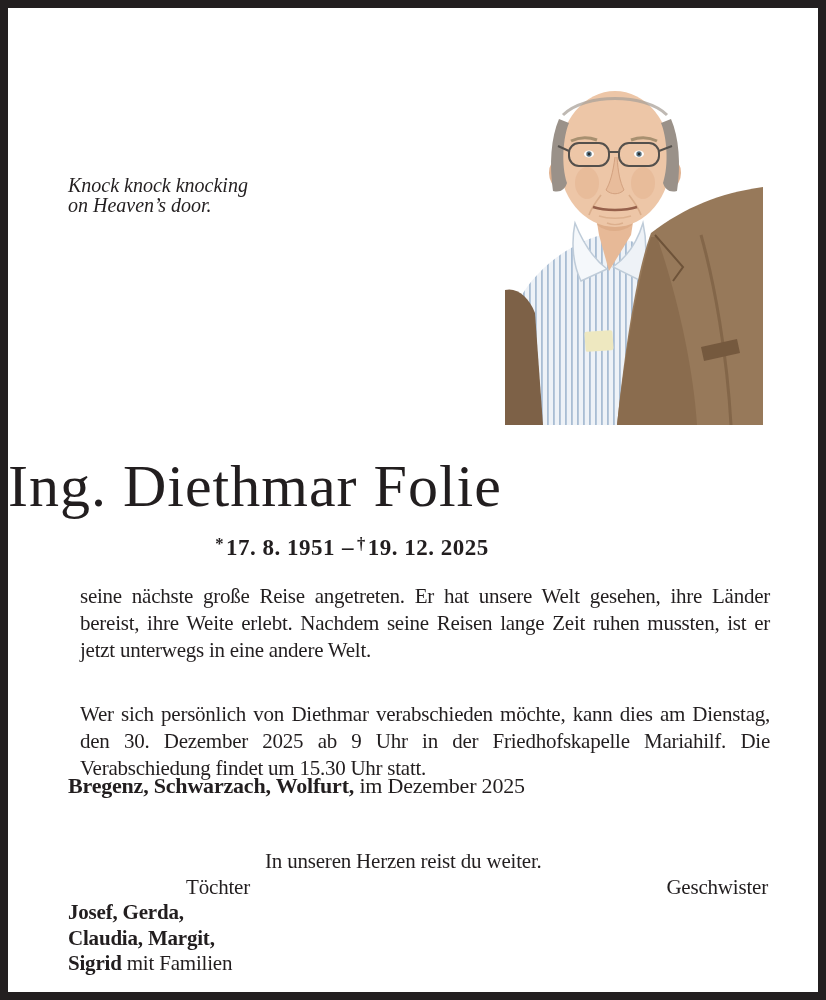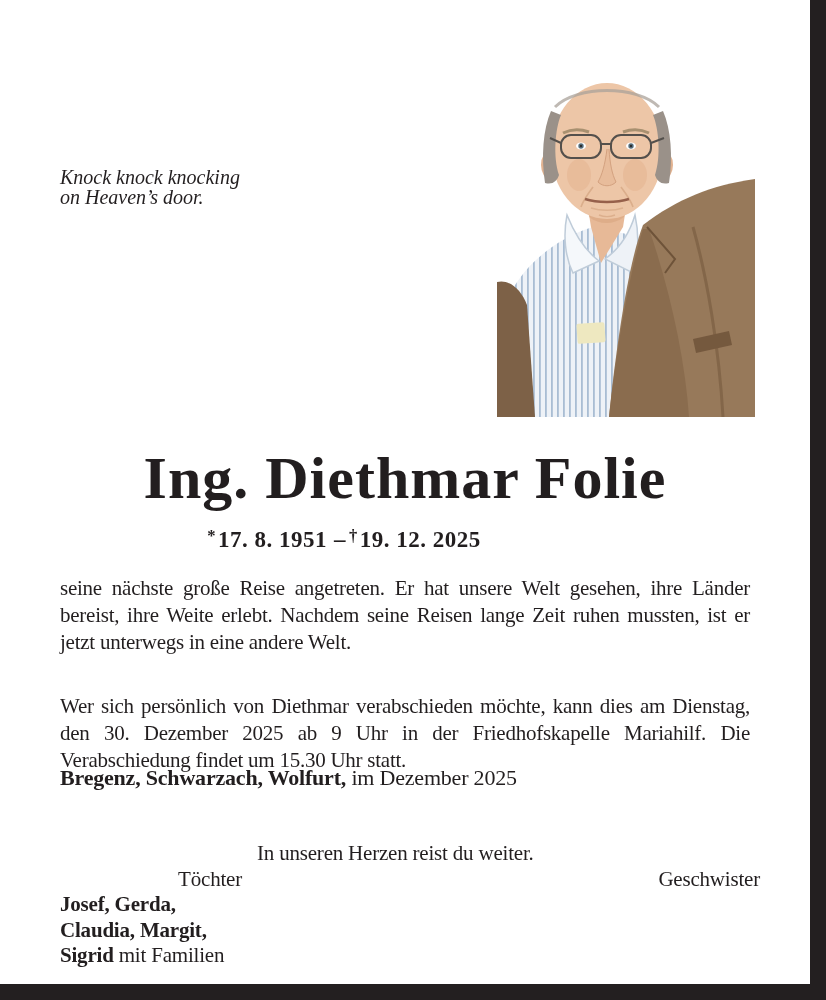--- a/index.html
+++ b/index.html
@@ -1,48 +1,49 @@
 <!DOCTYPE html>
 <html><head>
 <meta charset="utf-8">
 <style>
   html,body{margin:0;padding:0;background:#fff;}
   .frame{
     position:relative;
     width:826px;height:1000px;
     box-sizing:border-box;
     background:#231f20;
+    padding:8px;
   }
   .page{
     position:relative;
     width:810px;height:984px;
     background:#ffffff;
     color:#221e1f;
     font-family:"Liberation Serif","DejaVu Serif",serif;
     overflow:hidden;
   }
   .abs{position:absolute;}
   
   .quote{left:60px;top:167px;width:290px;}
   .quote-line{font-style:italic;font-size:20px;line-height:20px;}
   .quote-attr{margin-top:4px;margin-left:112px;font-size:19px;line-height:21px;}
   
   .photo{left:497px;top:77px;width:258px;height:340px;}
   
   .intro{left:60px;top:393px;font-size:24px;line-height:26px;letter-spacing:-0.2px;}
   
-  .name{left:0;top:448px;width:810px;text-align:center;font-size:60px;line-height:60px;
-        font-weight:bold;letter-spacing:1px;margin:0;}
+  .name{left:0;top:448px;width:810px;font-size:60px;line-height:60px;
+        font-weight:normal;letter-spacing:1px;margin:0;}
   .dates{left:0;top:524px;width:690px;text-align:center;font-size:23px;line-height:24px;
          font-weight:bold;letter-spacing:0.5px;}
   .dates .sym{font-size:0.72em;vertical-align:0.38em;font-weight:bold;}
   .dates .seg{margin:0 2px;}
   .dates .dash{margin:0 3px 0 5px;}
   
-  .para{left:60px;width:690px;font-size:21px;line-height:27px;text-align:justify;
+  .para{left:72px;width:690px;font-size:21px;line-height:27px;text-align:justify;
         letter-spacing:-0.25px;}
   .p1{top:575px;}
   .p2{top:665px;margin-top:28px;}
   
   .dateline{left:60px;top:765px;font-size:22px;line-height:26px;letter-spacing:-0.2px;}
   .bold{font-weight:bold;}
   
   .family{left:60px;top:815px;width:700px;display:grid;
           grid-template-columns:182px auto;column-gap:15px;
           font-size:21px;line-height:25.5px;letter-spacing:-0.2px;margin-top:26px;}

